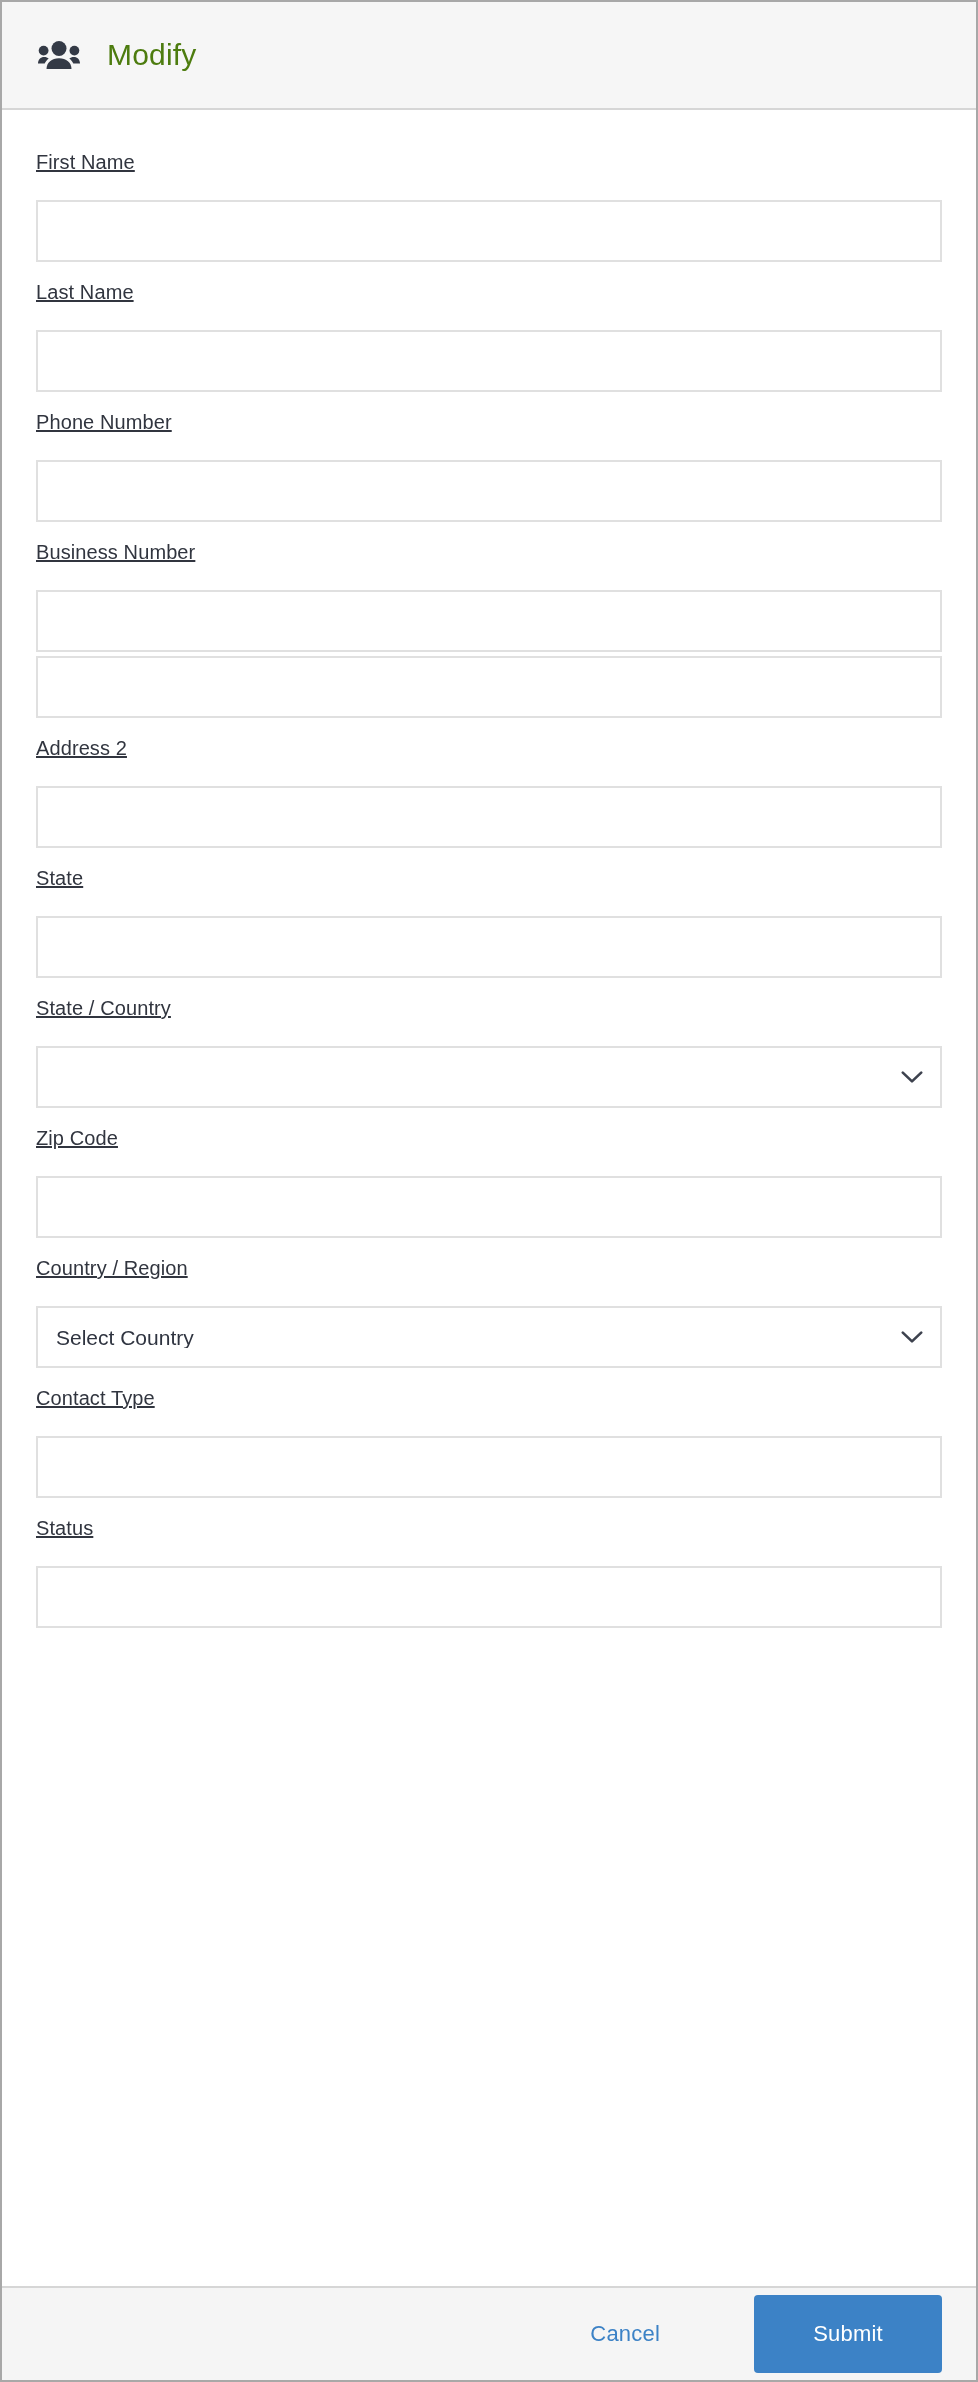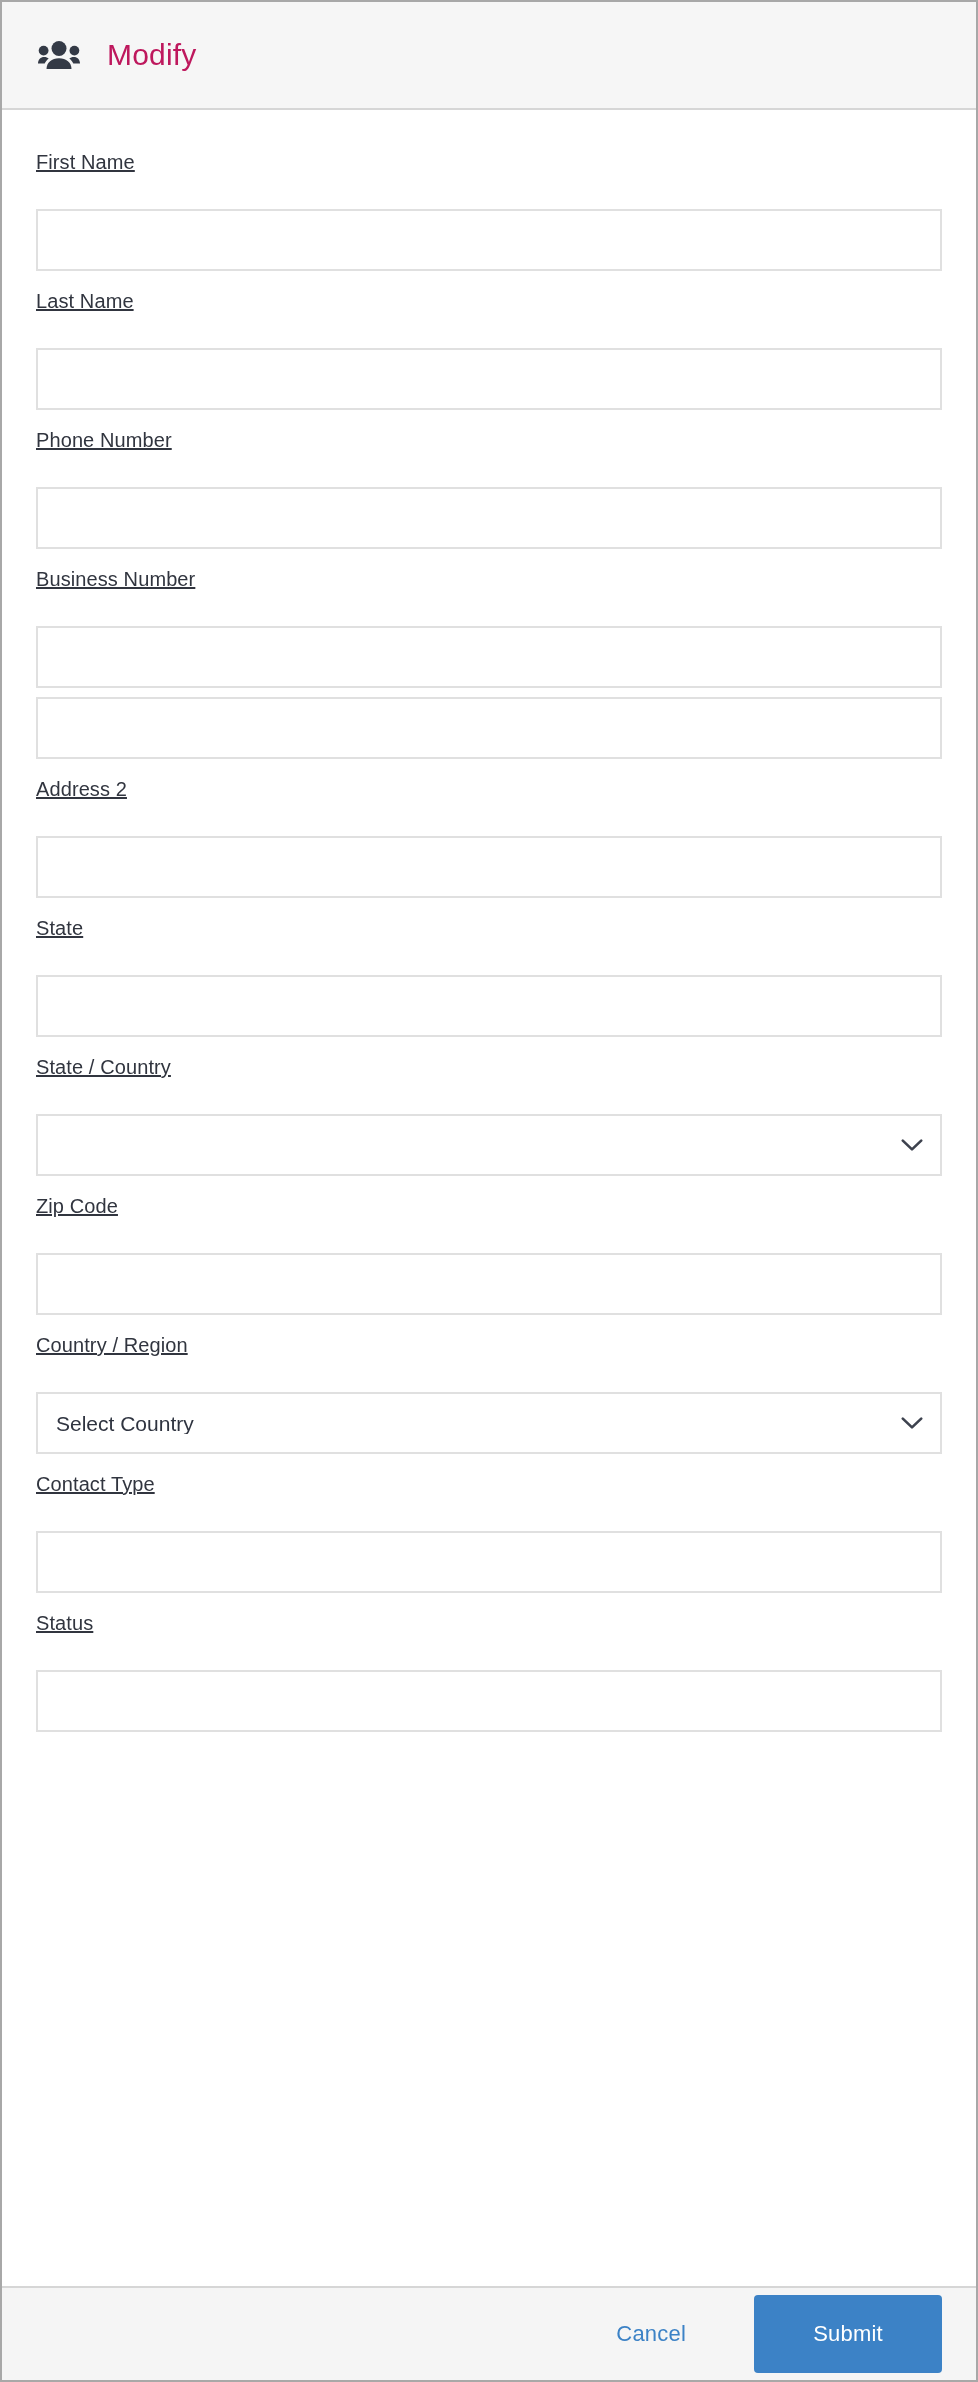--- a/index.html
+++ b/index.html
@@ -35,21 +35,21 @@
     width: 46px;
     height: 46px;
     display: flex;
     align-items: center;
     justify-content: center;
     flex: 0 0 auto;
   }
   .header-icon svg { display: block; }
   .header-title {
     font-size: 30px;
-    color: #be185d;
+    color: #4d7c0f;
     margin-left: 25px;
     font-weight: 400;
     letter-spacing: 0.2px;
   }
 
   
   .modal-body {
     flex: 1 1 auto;
     background: #ffffff;
     padding: 26px 34px 14px 34px;
@@ -70,21 +70,20 @@
   }
   .field-control {
     position: relative;
     width: 100%;
     height: 62px;
     background: #ffffff;
     border: 2px solid #e0e0e0;
     display: flex;
     align-items: center;
     padding: 0 18px;
-    margin-top: 9px;
   }
   .field-control.is-select {
     padding-right: 54px;
   }
   .field-value {
     font-size: 21px;
     color: #2f3440;
     line-height: 1;
     white-space: nowrap;
     overflow: hidden;
@@ -133,20 +132,21 @@
     background: #3c82c6;
     border: none;
     color: #ffffff;
     font-size: 22px;
     font-family: "Liberation Sans", sans-serif;
     cursor: pointer;
     width: 188px;
     height: 78px;
     border-radius: 4px;
     letter-spacing: 0.2px;
+    margin-left: 26px;
   }
 </style>
 </head>
 <body>
 
 <div class="window">
 
   <div class="modal-header">
     <span class="header-icon">
       <svg width="42" height="30" viewBox="0 0 42 30" xmlns="http://www.w3.org/2000/svg">

